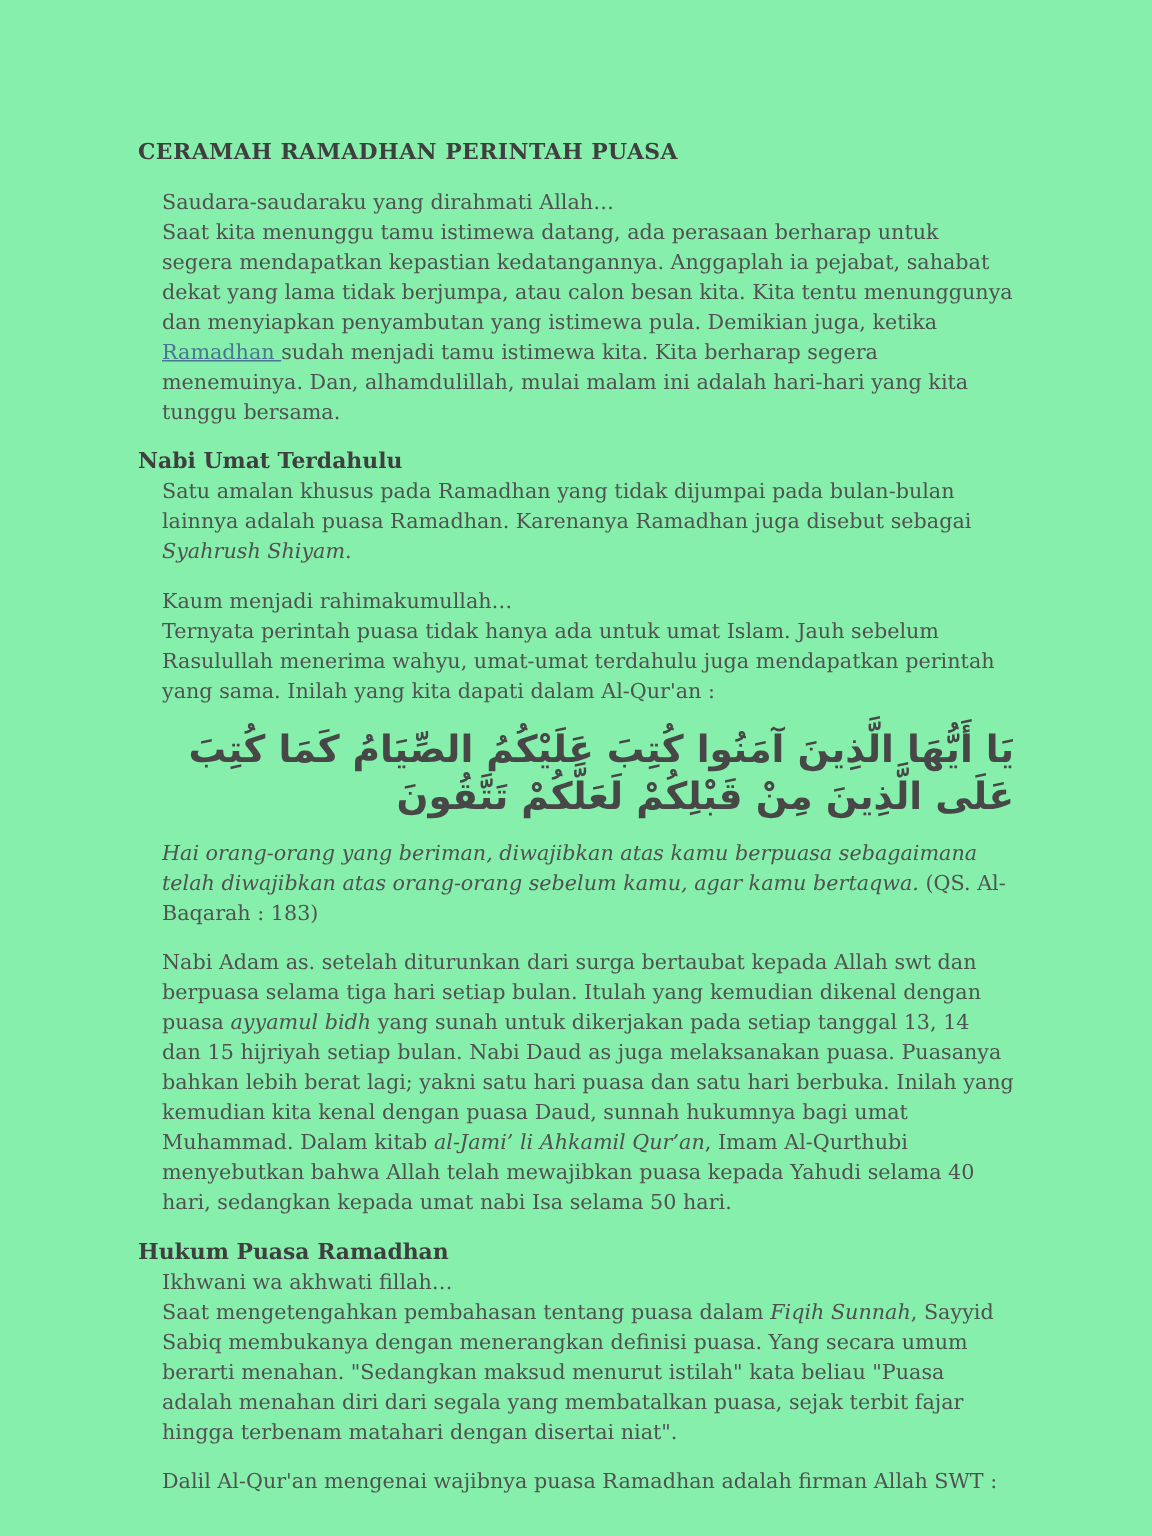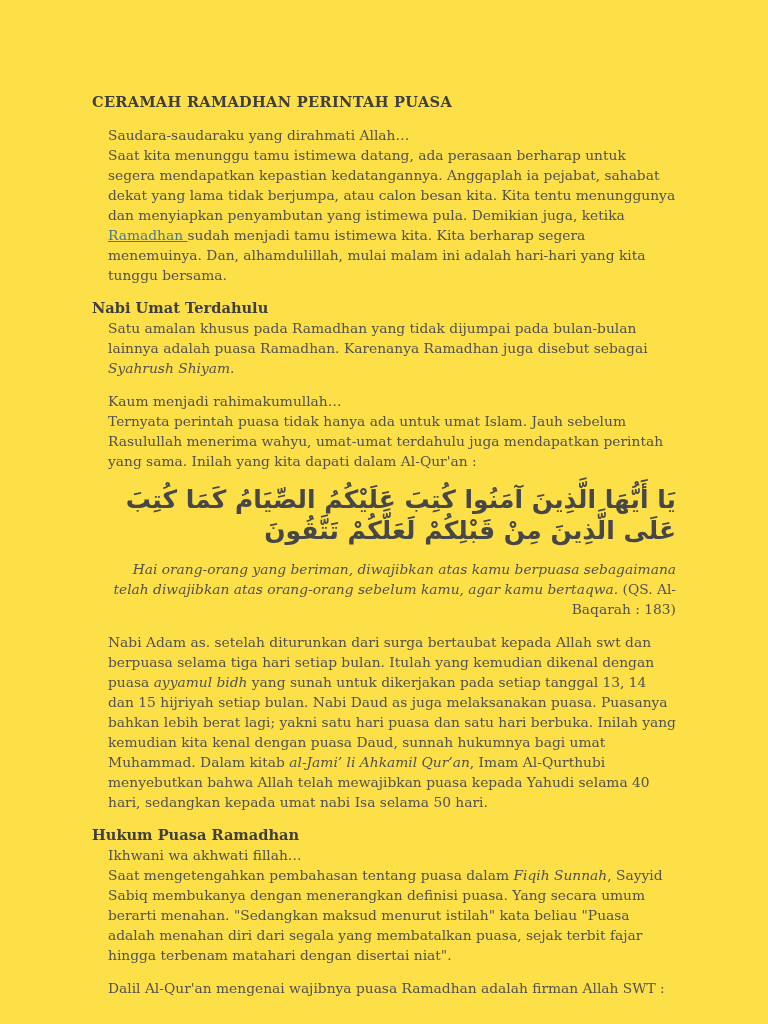--- a/index.html
+++ b/index.html
@@ -1,20 +1,20 @@
 <!DOCTYPE html>
 <html><head>
 <meta charset="utf-8">
 <style>
   html, body { margin: 0; padding: 0; background: #ffffff; }
   .page {
     position: relative;
     width: 768px;
     height: 1024px;
-    background: #fde047;
+    background: #86efac;
     overflow: hidden;
     font-family: "DejaVu Serif", "Liberation Serif", serif;
   }
   .content {
     position: absolute;
     left: 92px;
     top: 92px;
     width: 584px;
     color: #515151;
     font-size: 13.8px;
@@ -46,21 +46,21 @@
   .arabic {
     direction: rtl;
     text-align: right;
     font-family: "DejaVu Sans", sans-serif;
     font-weight: bold;
     font-size: 25px;
     line-height: 31px;
     color: #474747;
     margin: 2px 0 13px 0;
   }
-  .trans { font-style: normal; text-align: right; }
+  .trans { font-style: normal; }
   .trans .ref { font-style: normal; }
 </style>
 </head>
 <body>
 
 <div class="page">
   <div class="content">
 
     <h1 class="doc-title">CERAMAH RAMADHAN PERINTAH PUASA</h1>
 

